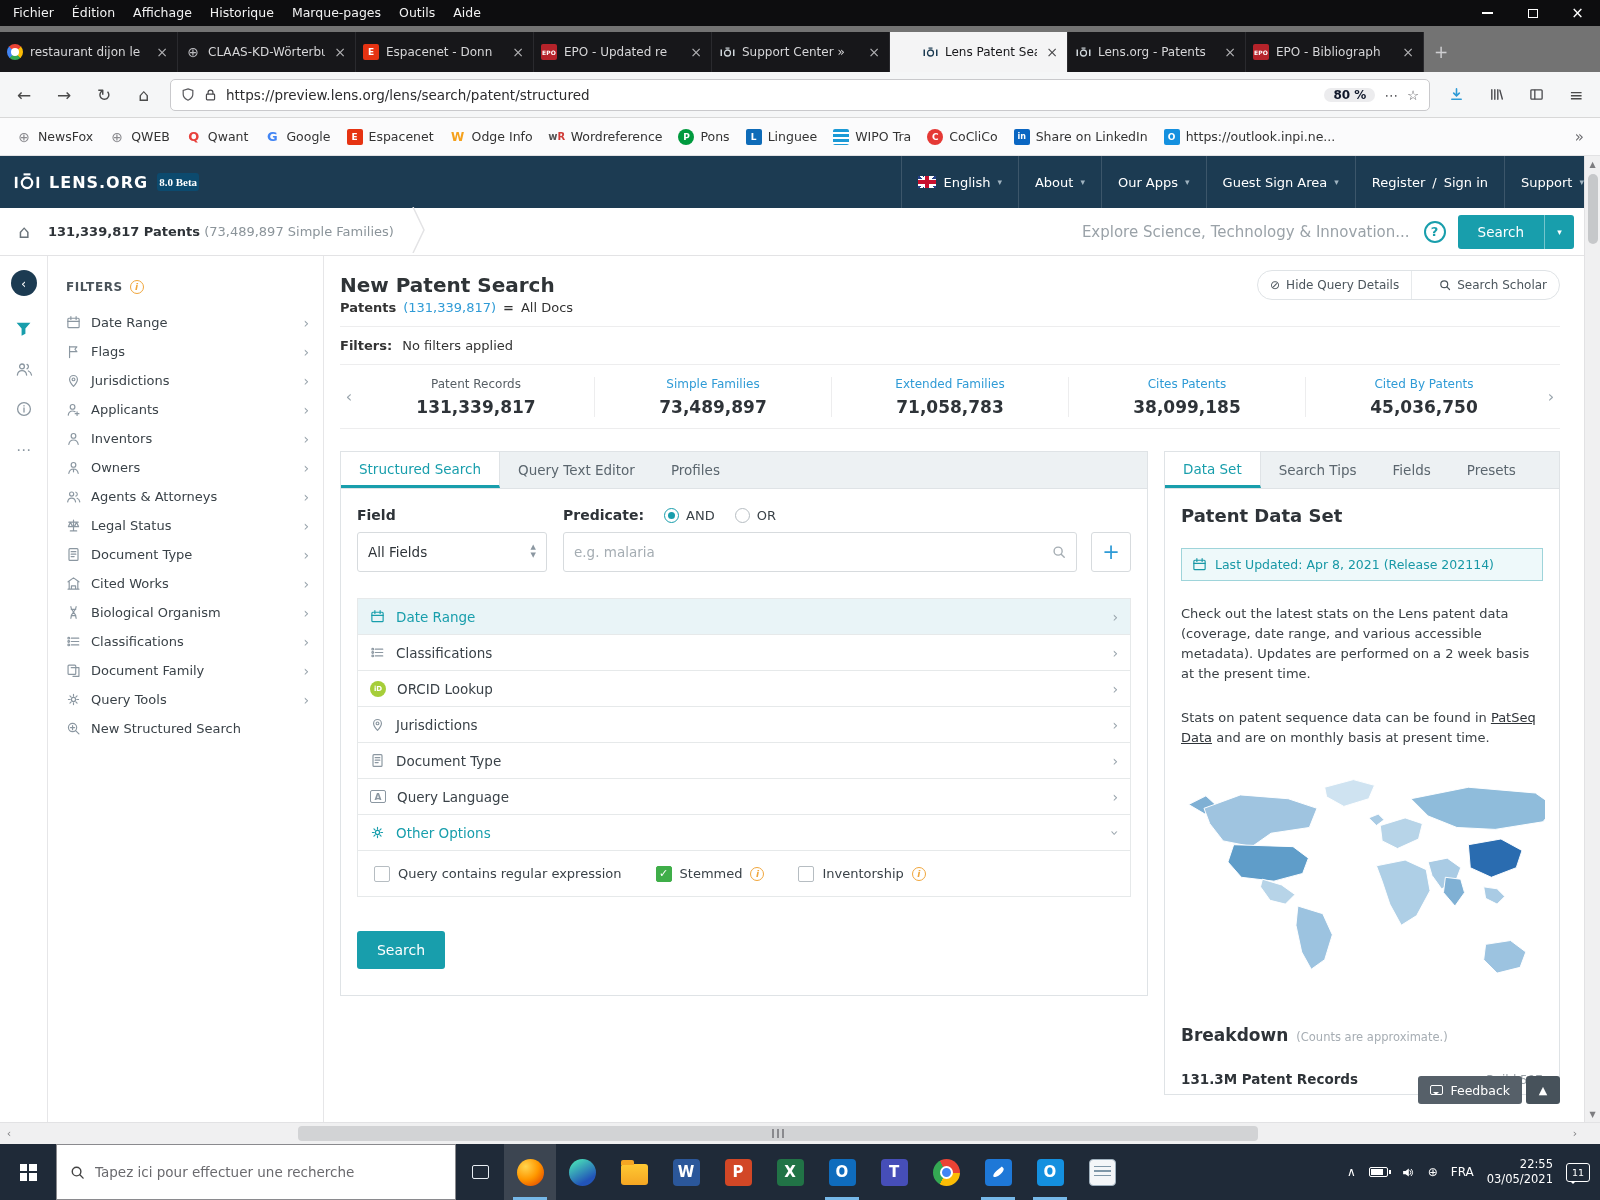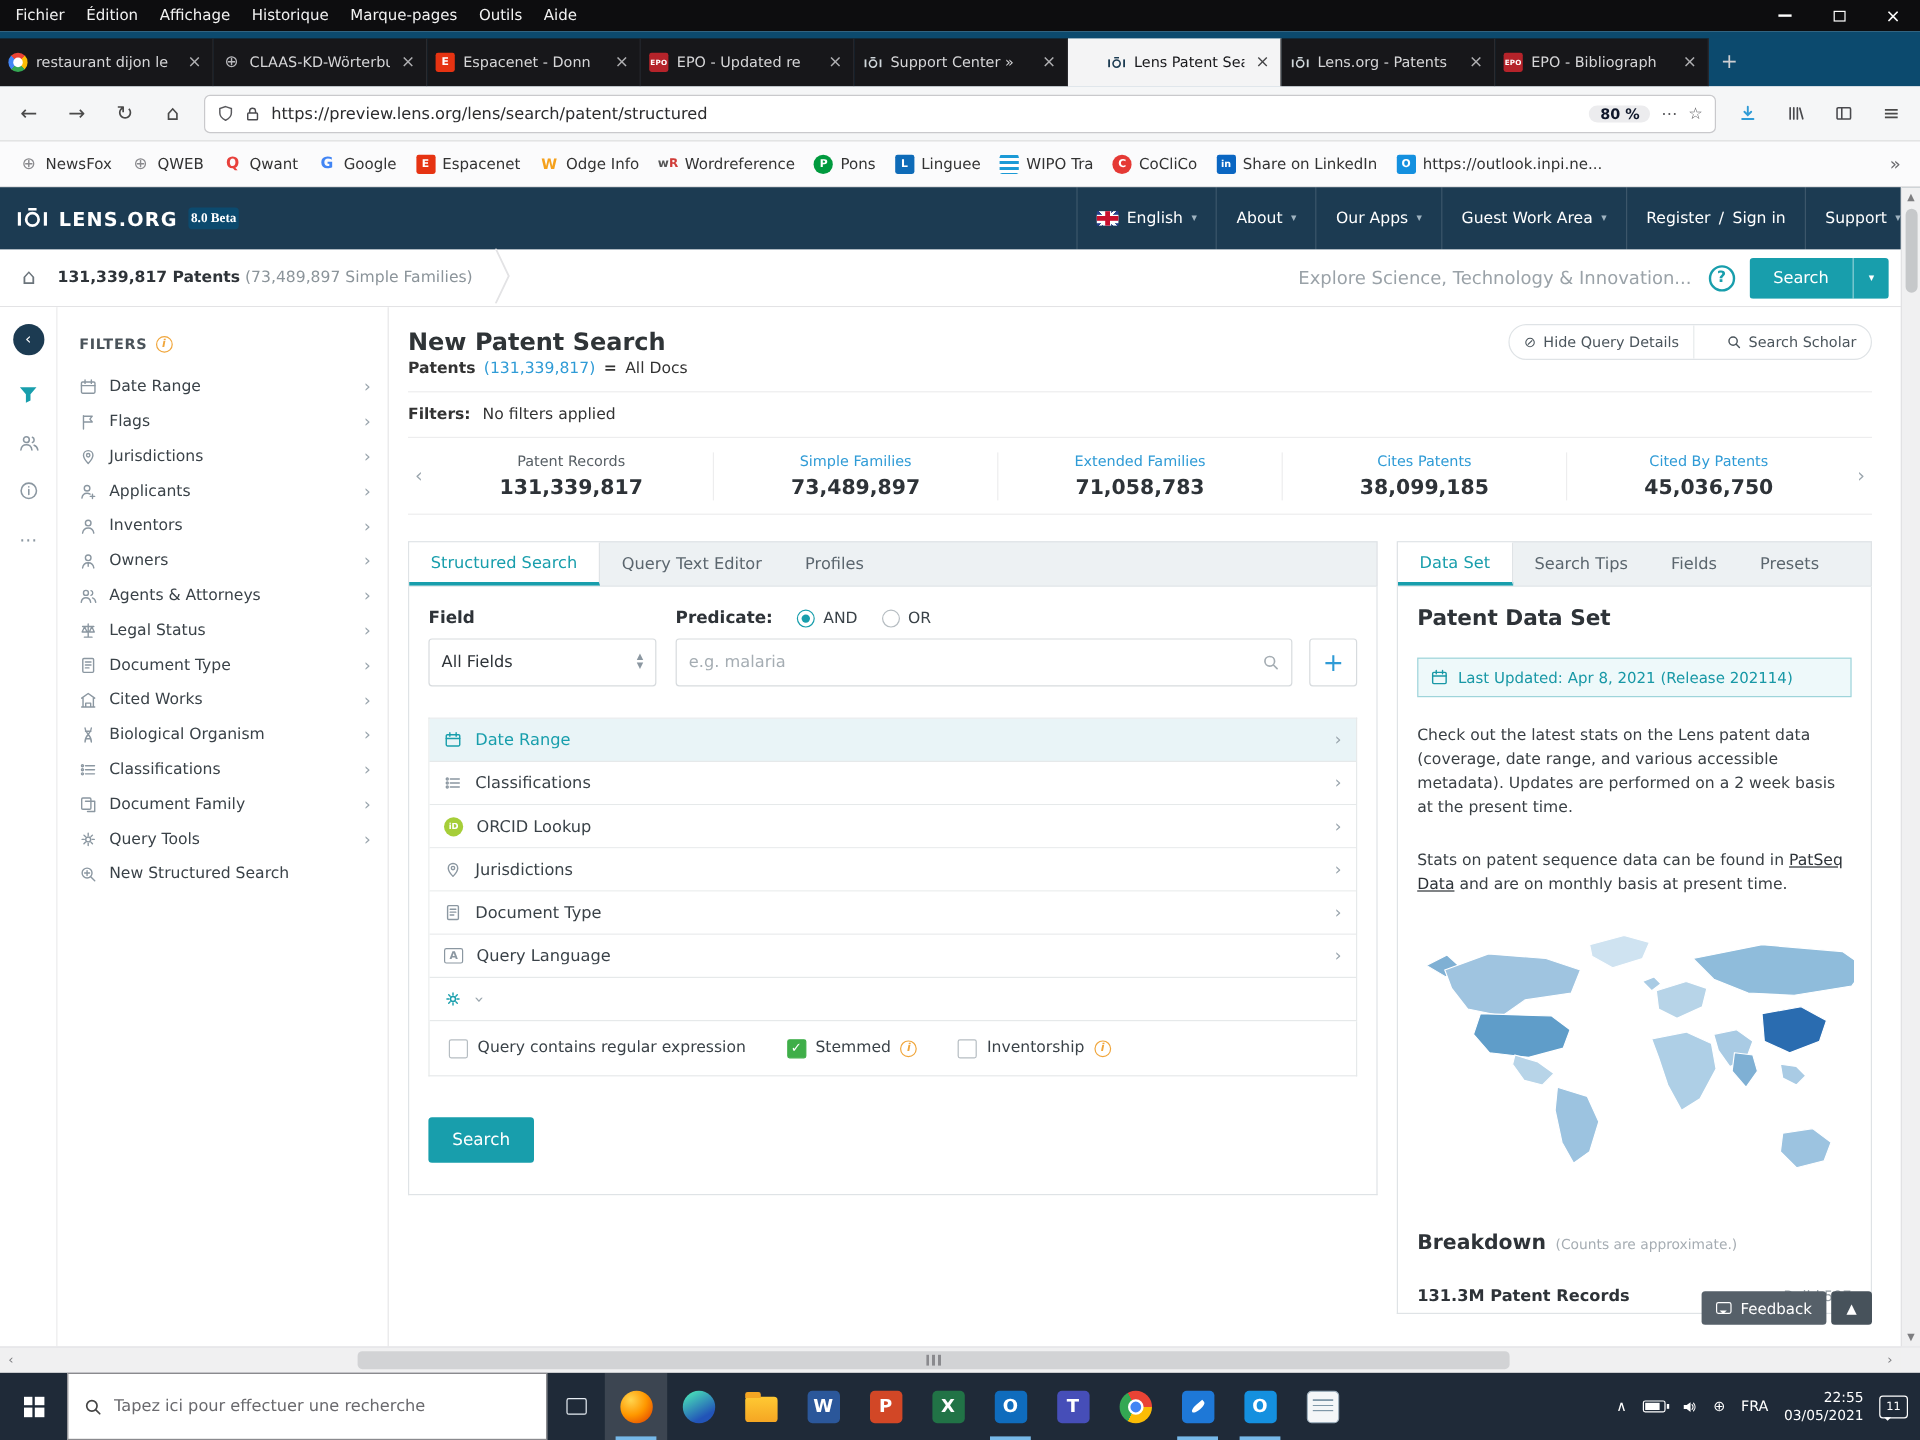--- a/index.html
+++ b/index.html
@@ -11,21 +11,21 @@
   #menubar { position:absolute; top:0; left:0; right:0; height:26px; background:#0d0d0f; color:#f2f2f2;
              display:flex; align-items:center; font-size:12.5px; padding-left:4px; }
   #menubar .mitem { padding:0 9px; line-height:26px; cursor:default; }
   #menubar .wincontrols { margin-left:auto; display:flex; height:26px; }
   .wc { width:45px; display:flex; align-items:center; justify-content:center; color:#fff; }
   .wc .min { width:11px; height:1.5px; background:#fff; display:block; }
   .wc .max { width:10px; height:9px; border:1.5px solid #fff; display:block; }
   .wc.close { font-size:15px; }
 
   
-  #tabbar { position:absolute; top:26px; left:0; right:0; height:46px; background:#0c4a6e; display:flex; align-items:flex-end; }
+  #tabbar { position:absolute; top:26px; left:0; right:0; height:46px; background:#737373; display:flex; align-items:flex-end; }
   .tab { width:178px; height:40px; display:flex; align-items:center; gap:7px; padding:0 7px;
          color:#d6d6d8; font-size:12px; border-right:1px solid #2a2a2e; background:#17171a; overflow:hidden; }
   .tab.active { background:#f4f4f5; color:#17171a;padding-left:32px; }
   .tab .ttitle { flex:1; white-space:nowrap; overflow:hidden; }
   .tab .tclose { font-size:14px; color:inherit; opacity:.8; padding:0 2px; }
   .fav { width:16px; height:16px; flex:none; display:flex; align-items:center; justify-content:center;
          font-size:9px; font-weight:bold; border-radius:2px; }
   .fav-google { border-radius:50%; background:conic-gradient(from -45deg,#ea4335 0 25%,#fbbc05 0 50%,#34a853 0 75%,#4285f4 0); position:relative; }
   .fav-google::after { content:""; position:absolute; inset:4px; background:#fff; border-radius:50%; }
   .fav-globe { color:#b9b9bd; font-size:14px; font-weight:normal; }
@@ -474,21 +474,21 @@
       </span>
       <span class="hitem">
           <span>About</span>
           <span class="caret">▾</span>
         </span>
       <span class="hitem">
           <span>Our Apps</span>
           <span class="caret">▾</span>
         </span>
       <span class="hitem">
-          <span>Guest Work Area</span>
+          <span>Guest Sign Area</span>
           <span class="caret">▾</span>
         </span>
       <span class="hitem">
         <span>Register</span>
         <span>/</span>
         <span>Sign in</span>
       </span>
       <span class="hitem">
           <span>Support</span>
           <span class="caret">▾</span>
@@ -845,20 +845,21 @@
                 <span class="alabel">Query Language</span>
                 <span class="chev">›</span>
               </div>
               <div class="acc-row tealtext">
                 <span class="fi">
                     <svg viewBox="0 0 16 16">
                       <circle cx="8" cy="8" r="2.2"></circle>
                       <path d="M8 2.6v1.9M8 11.5v1.9M2.6 8h1.9M11.5 8h1.9M4.2 4.2l1.3 1.3M10.5 10.5l1.3 1.3M11.8 4.2l-1.3 1.3M5.5 10.5l-1.3 1.3"></path>
                     </svg>
                   </span>
+                <span class="alabel">Other Options</span>
                 <span class="chev chevdown">›</span>
               </div>
             </div>
             <div class="optionsbox">
               <span class="cbitem">
                 <span class="cbox"></span>
                 <span>Query contains regular expression</span>
               </span>
               <span class="cbitem">
                 <span class="cbox checked">✓</span>

